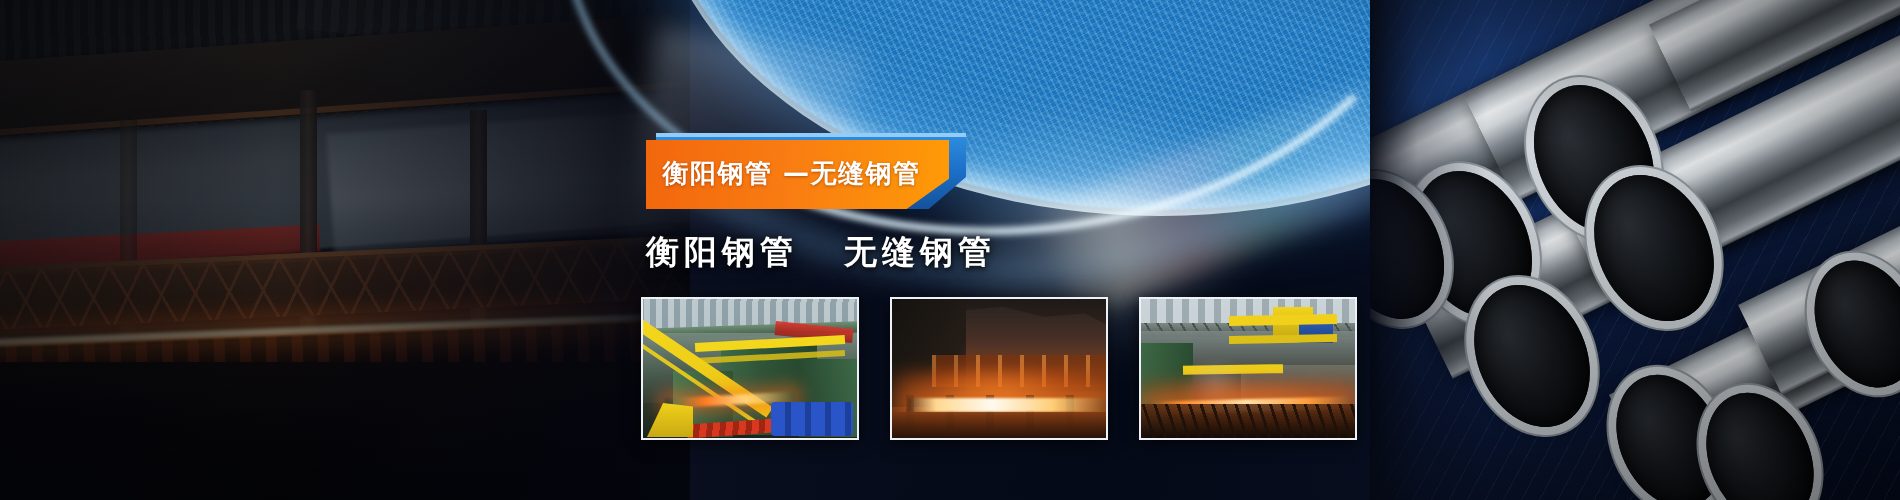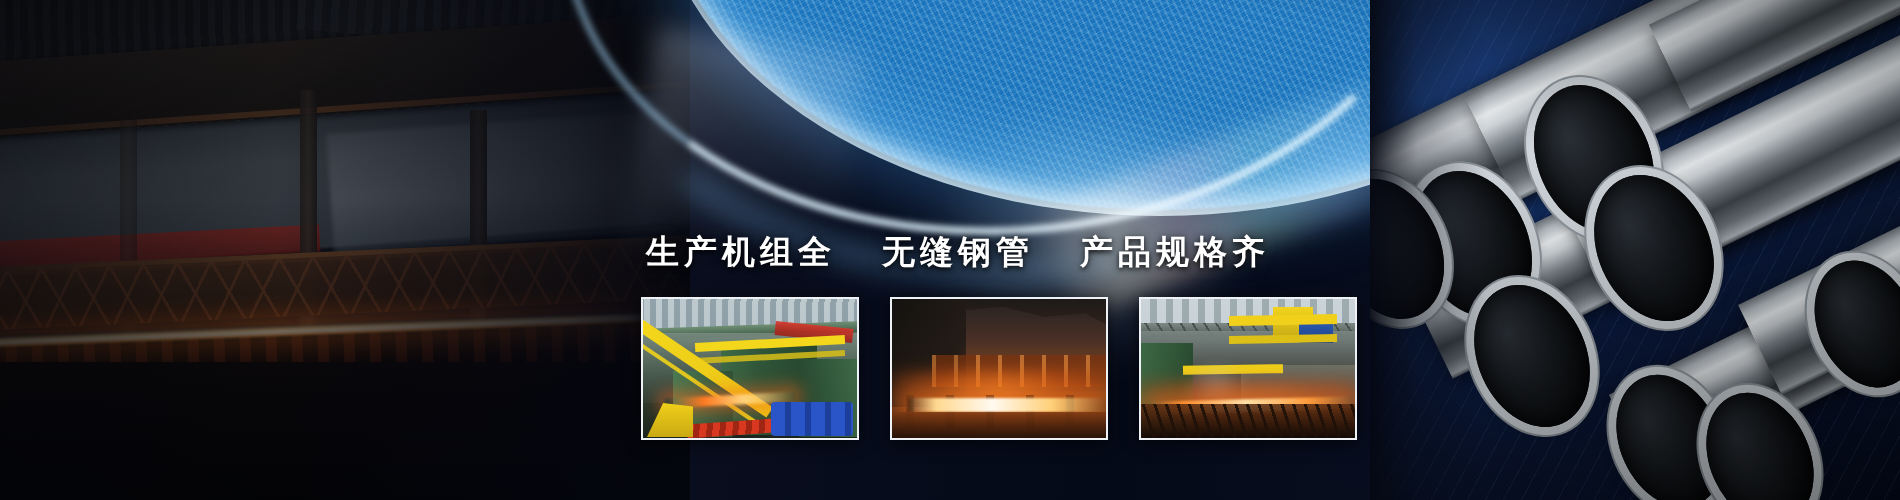--- a/index.html
+++ b/index.html
@@ -635,25 +635,31 @@
     <div class="pipe-mouth" style="left:340px; top:390px; width:100px; height:138px;"></div>
     <div class="pipe-mouth" style="left:448px; top:258px; width:96px;  height:132px;"></div>
 
     <div class="pipes-shade"></div>
   </div>
 
   <div class="vignette"></div>
 
   <div class="content">
 
+    <div class="tag-wrap">
+      <div class="tag-shadow"></div>
+      <div class="tag-shadow-hl"></div>
+      <div class="tag">
+        <span class="tag-text">衡阳钢管 —无缝钢管</span>
+      </div>
+    </div>
 
     <div class="headline">
-      <span>生产机组全</span>
+      <span>衡阳钢管</span>
       <span>无缝钢管</span>
-      <span>产品规格齐</span>
     </div>
 
     <div class="thumbs">
 
       <div class="thumb t1">
         <div class="t1-roof"></div>
         <div class="t1-beam"></div>
         <div class="t1-bg"></div>
         <div class="t1-red"></div>
         <div class="t1-mach"></div>

